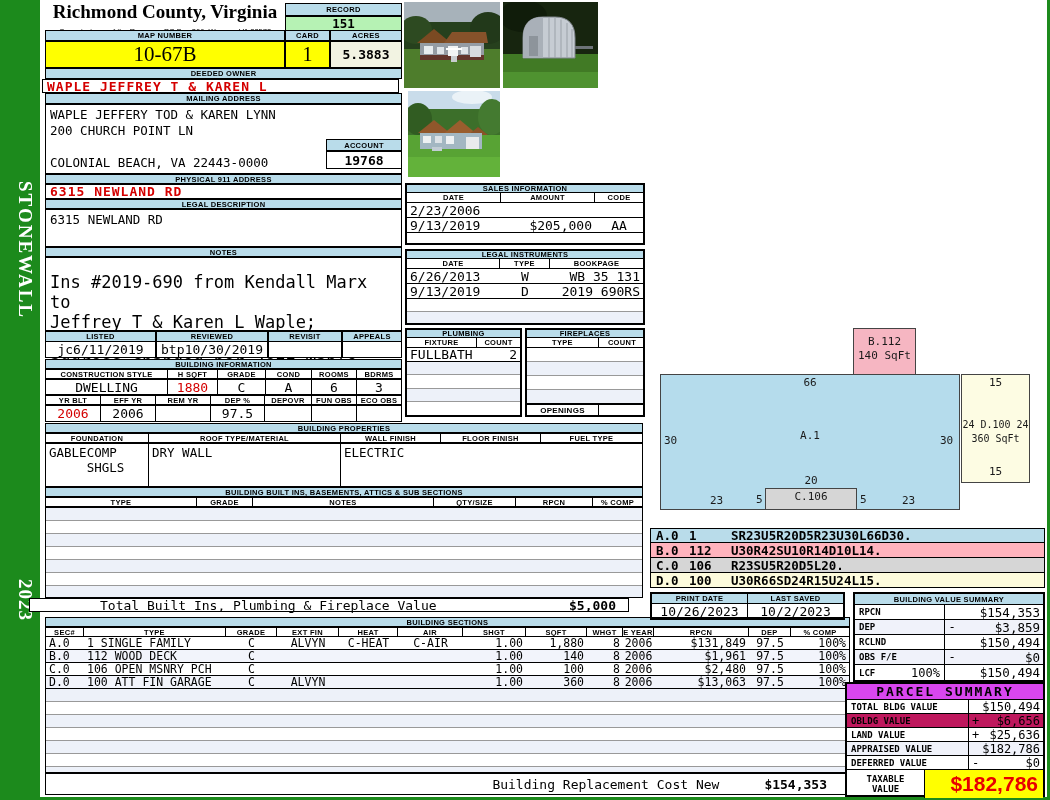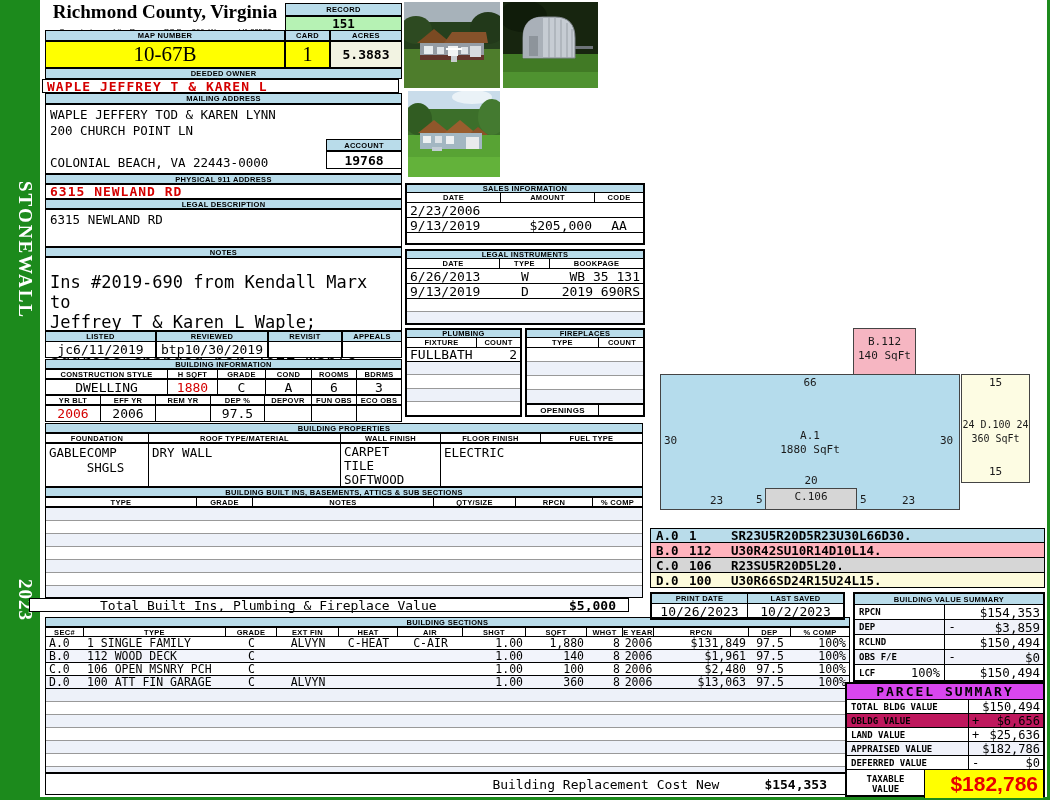--- a/index.html
+++ b/index.html
@@ -147,23 +147,20 @@
   <div class="hc">WALL FINISH</div>
   <div class="hc">FLOOR FINISH</div>
   <div class="hc">FUEL TYPE</div>
 </div>
 <div class="a g bx" style="left:45px;top:443px;width:598px;height:44px;grid-template-columns:103px 192px 100px 100px 101px">
   <div style="border-right:1px solid #000;display:flex;justify-content:space-between;align-items:flex-start;padding:1px 8px 0 3px">
     <span class="m" style="font-size:12.5px">GABLE</span>
     <span class="m" style="font-size:12.5px">COMP SHGLS</span>
   </div>
   <div class="m" style="font-size:12.5px;padding:1px 3px;border-right:1px solid #000">DRY WALL</div>
-  <div class="m pre" style="font-size:12.5px;line-height:14px;padding:1px 3px;border-right:1px solid #000">CARPET
-TILE
-SOFTWOOD</div>
   <div class="m" style="font-size:12.5px;padding:1px 3px">ELECTRIC</div>
 </div>
 
 <div class="a hdr" style="left:45px;top:487px;width:598px;height:10px">BUILDING BUILT INS, BASEMENTS, ATTICS &amp; SUB SECTIONS</div>
 <div class="a g bx" style="left:45px;top:497px;width:598px;height:10px;grid-template-columns:151px 56px 181px 82px 77px 49px">
   <div class="hc">TYPE</div>
   <div class="hc">GRADE</div>
   <div class="hc">NOTES</div>
   <div class="hc">QTY/SIZE</div>
   <div class="hc">RPCN</div>
@@ -370,21 +367,20 @@
 </div>
 
 <div class="a" style="left:650px;top:0;width:397px;height:525px;background:#fff">
   <div class="sk" style="left:10px;top:374px;width:300px;height:136px;background:#b5dcec"></div>
   <div class="sk" style="left:203px;top:328px;width:63px;height:47px;background:#f6b6c2"></div>
   <div class="sk" style="left:115px;top:488px;width:92px;height:22px;background:#d6d6d6"></div>
   <div class="sk" style="left:311px;top:374px;width:69px;height:109px;background:#fdfce3"></div>
   <div class="skt" style="left:203px;top:335px;width:63px;text-align:center">B.112</div>
   <div class="skt" style="left:197px;top:349px;width:75px;text-align:center">140 SqFt</div>
   <div class="skt" style="left:10px;top:429px;width:300px;text-align:center">A.1</div>
-  <div class="skt" style="left:10px;top:443px;width:300px;text-align:center">1880 SqFt</div>
   <div class="skt" style="left:115px;top:490px;width:92px;text-align:center">C.106</div>
   <div class="skt" style="left:311px;top:376px;width:69px;text-align:center">15</div>
   <div class="skt" style="left:309px;top:419px;width:73px;text-align:center;font-size:10px">24 D.100 24</div>
   <div class="skt" style="left:311px;top:433px;width:69px;text-align:center;font-size:10px">360 SqFt</div>
   <div class="skt" style="left:311px;top:465px;width:69px;text-align:center">15</div>
   <div class="skt" style="left:10px;top:376px;width:300px;text-align:center">66</div>
   <div class="skt" style="left:14px;top:434px">30</div>
   <div class="skt" style="left:290px;top:434px">30</div>
   <div class="skt" style="left:60px;top:494px">23</div>
   <div class="skt" style="left:106px;top:493px">5</div>

